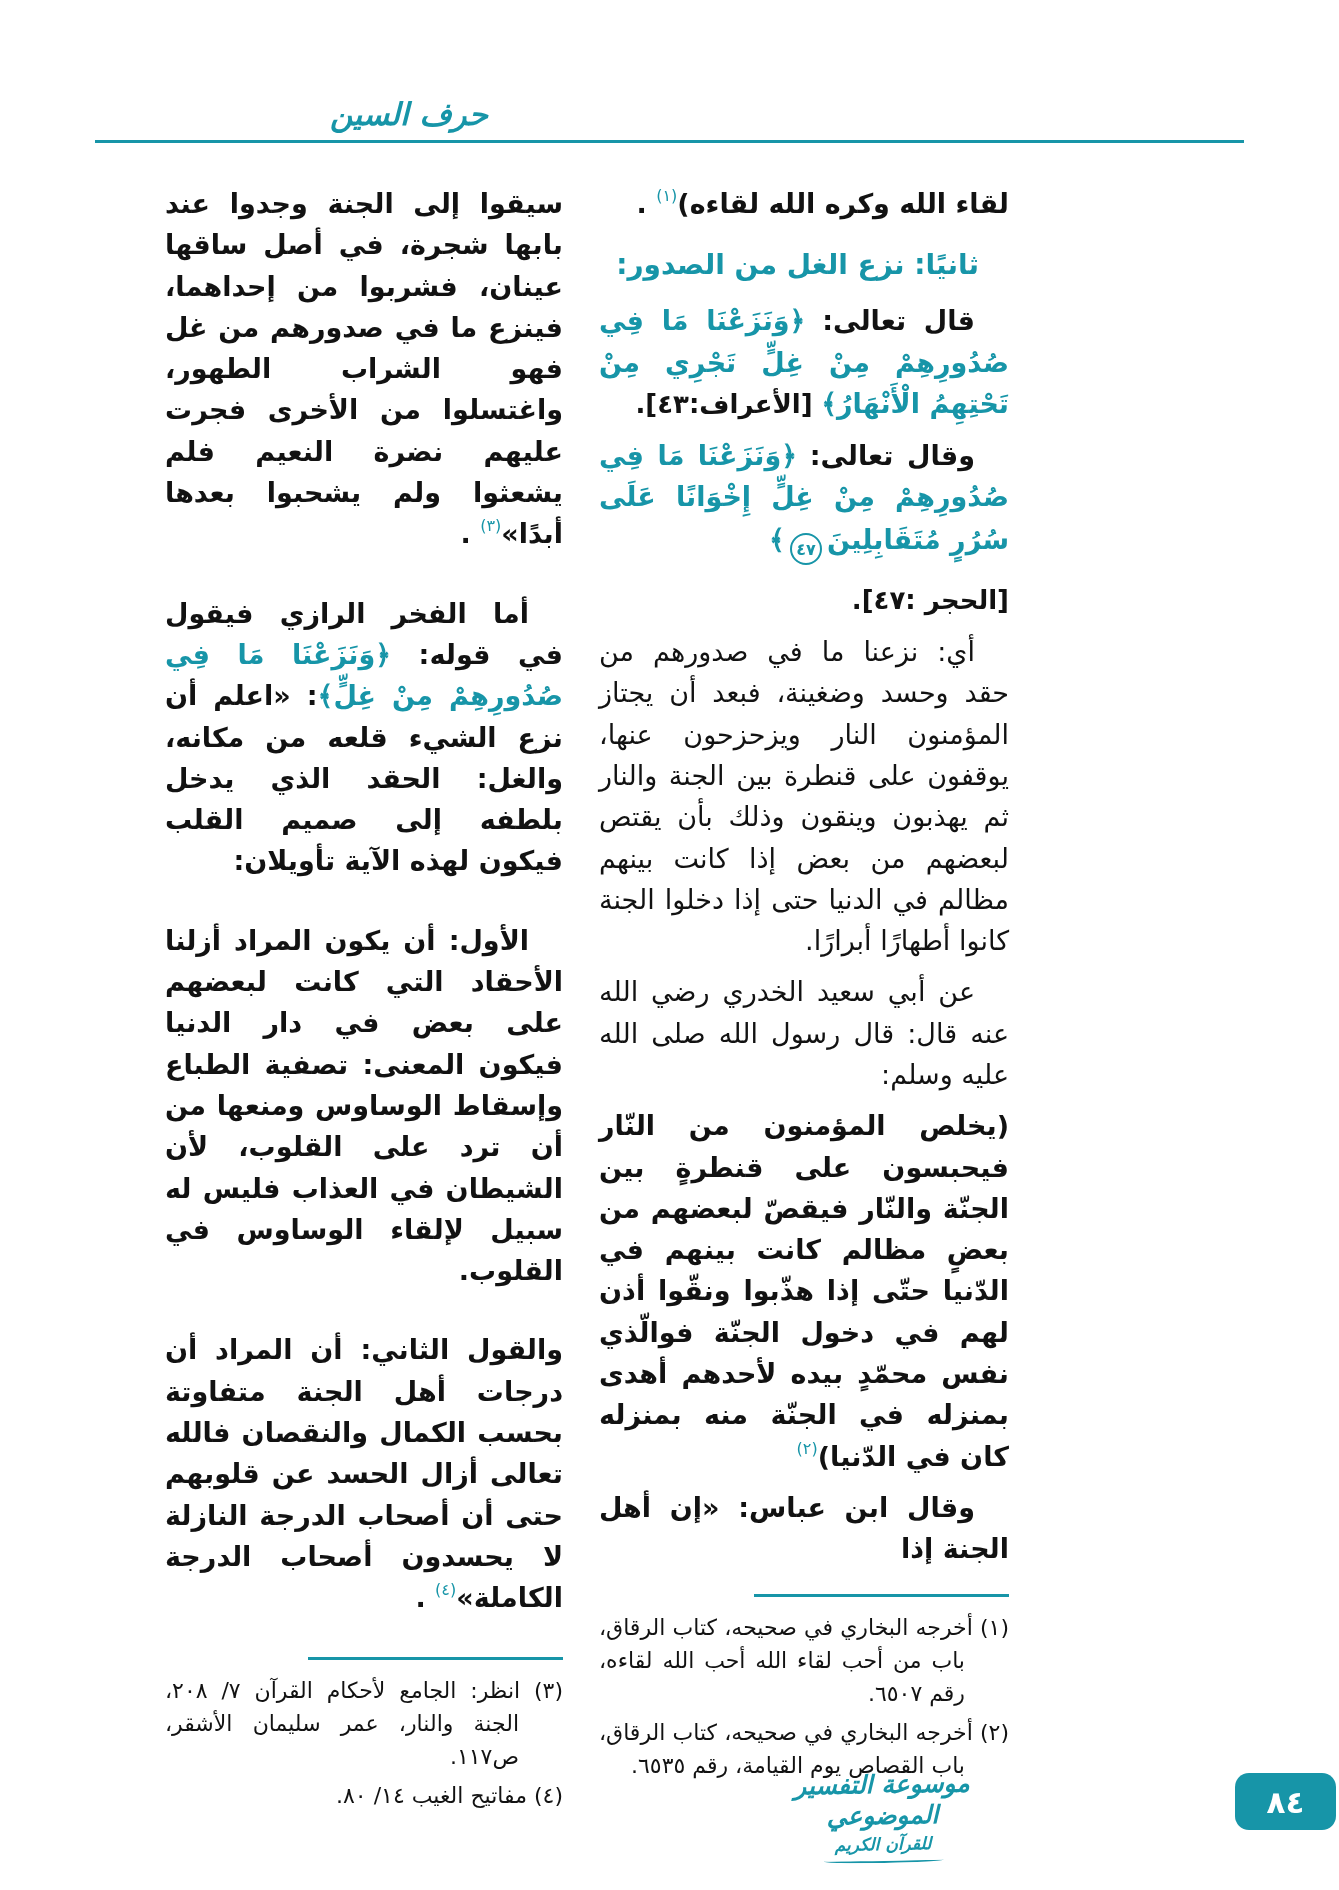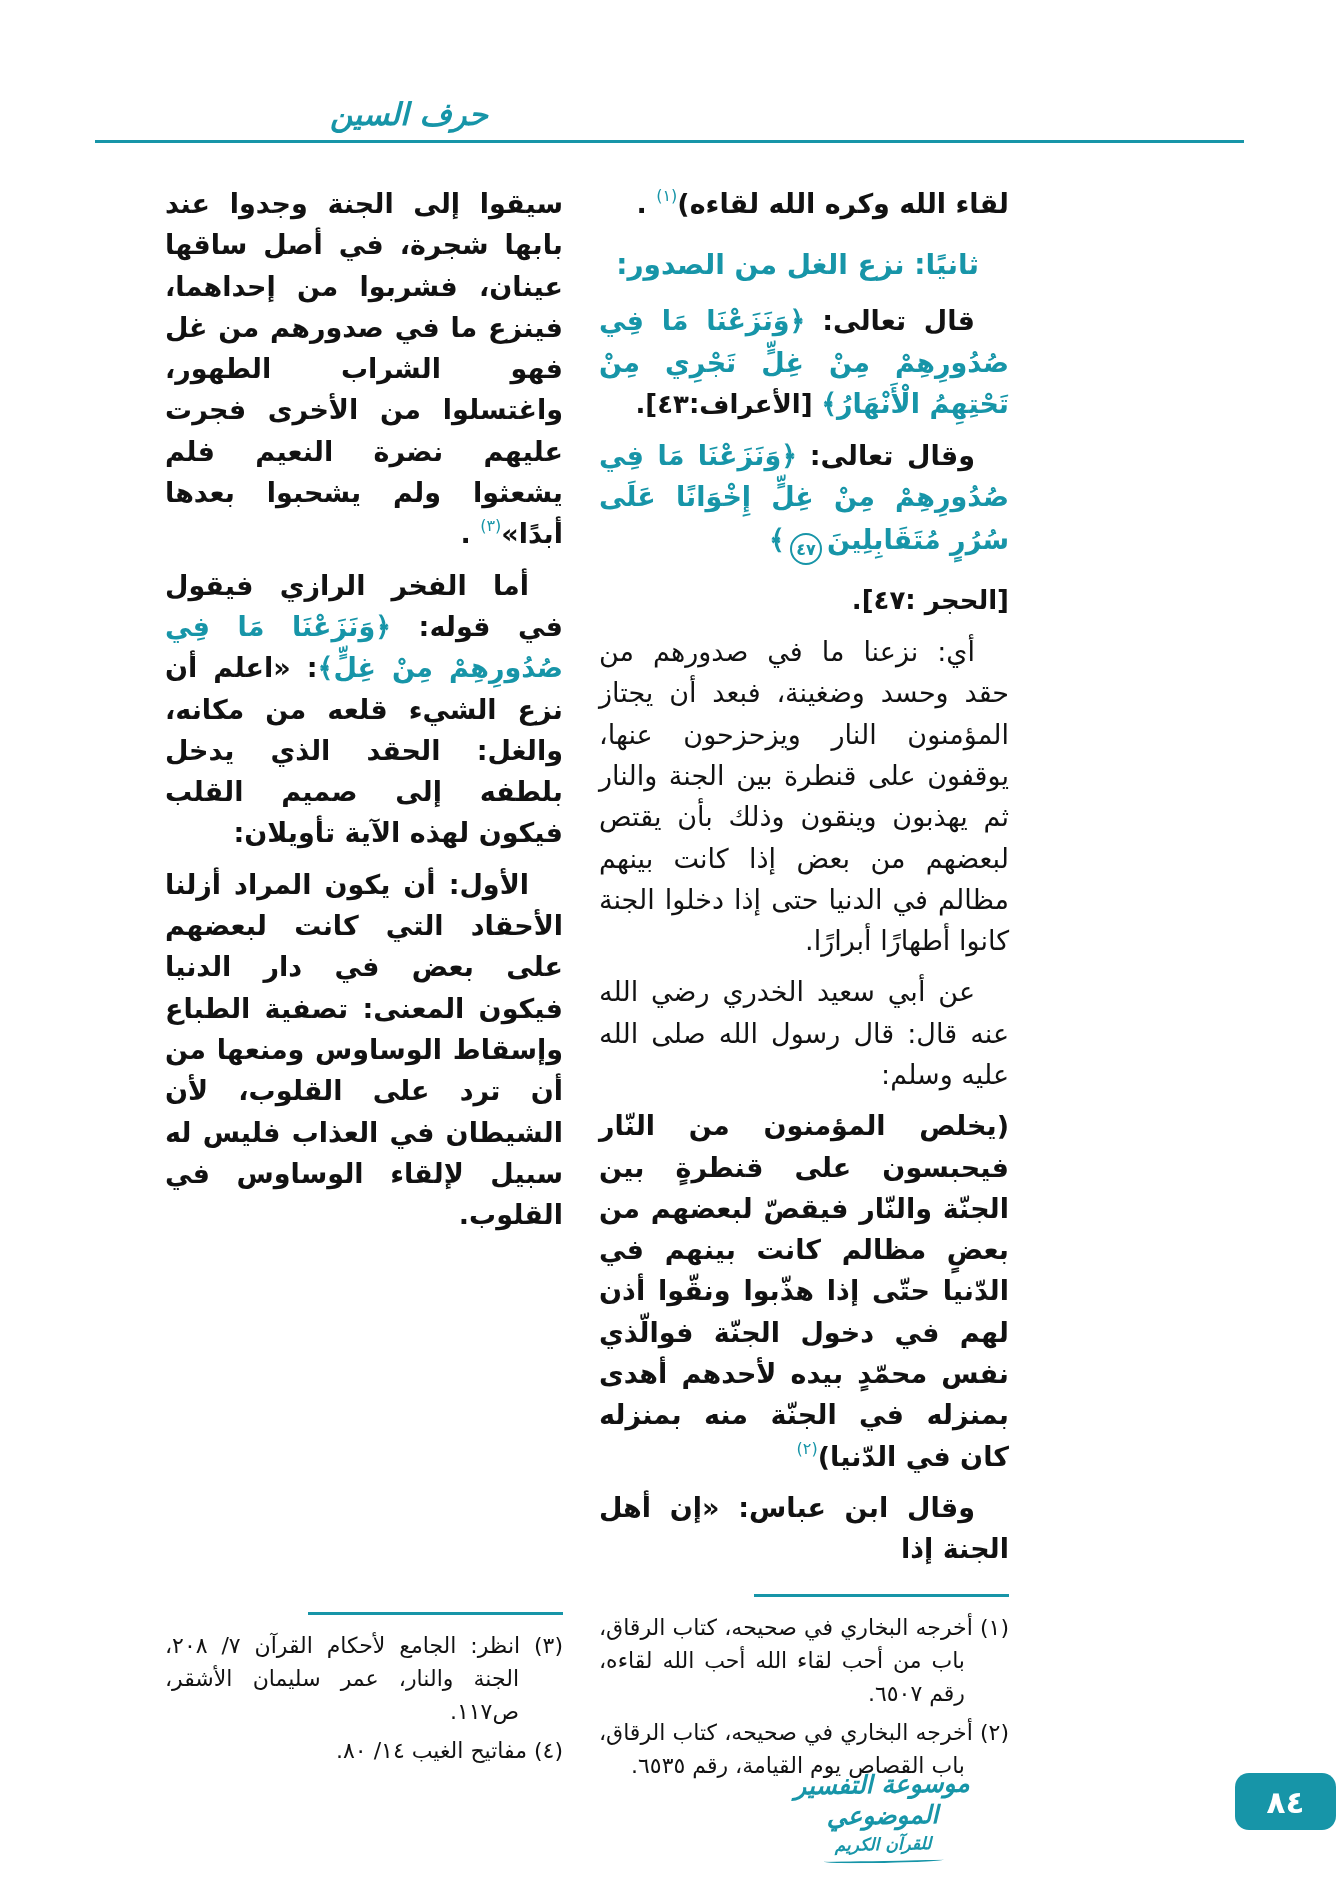--- a/index.html
+++ b/index.html
@@ -34,21 +34,21 @@
   }
   
   .columns {
     display: flex;
     gap: 36px;
     margin: 40px 330px 0 165px;
     height: 1590px;
   }
   .col { display: flex; flex-direction: column; }
   .col-right { flex: 0 0 410px; }
-  .col-left  { flex: 0 0 398px; }
+  .col-left  { flex: 0 0 398px; gap: 28px; }
   .para {
     font-size: 27px;
     line-height: 1.53;
     text-align: justify;
     margin-bottom: 10px;
   }
   .indent { text-indent: 34px; }
   .bold { font-weight: 700; }
   .regular { font-weight: 400; }
   .subheading {
@@ -194,20 +194,21 @@
     </section>
 
     <section class="col col-left">
 
       <p class="para bold"><span>سيقوا إلى الجنة وجدوا عند بابها شجرة، في أصل ساقها عينان، فشربوا من إحداهما، فينزع ما في صدورهم من غل فهو الشراب الطهور، واغتسلوا من الأخرى فجرت عليهم نضرة النعيم فلم يشعثوا ولم يشحبوا بعدها أبدًا»</span><sup class="fn-sup">(٣)</sup><span> .</span></p>
 
       <p class="para indent bold"><span>أما الفخر الرازي فيقول في قوله:</span> <span class="verse">﴿وَنَزَعْنَا مَا فِي صُدُورِهِمْ مِنْ غِلٍّ﴾</span><span>: «اعلم أن نزع الشيء قلعه من مكانه، والغل: الحقد الذي يدخل بلطفه إلى صميم القلب فيكون لهذه الآية تأويلان:</span></p>
 
       <p class="para indent bold"><span>الأول:</span><span> أن يكون المراد أزلنا الأحقاد التي كانت لبعضهم على بعض في دار الدنيا فيكون المعنى: تصفية الطباع وإسقاط الوساوس ومنعها من أن ترد على القلوب، لأن الشيطان في العذاب فليس له سبيل لإلقاء الوساوس في القلوب.</span></p>
 
+      <p class="para bold"><span>والقول الثاني:</span><span> أن المراد أن درجات أهل الجنة متفاوتة بحسب الكمال والنقصان فالله تعالى أزال الحسد عن قلوبهم حتى أن أصحاب الدرجة النازلة لا يحسدون أصحاب الدرجة الكاملة»</span><sup class="fn-sup">(٤)</sup><span> .</span></p>
 
       <div class="footnote-block push-bottom">
         <div class="fn-rule"></div>
         <div class="footnote"><span class="fn-num">(٣)</span> <span>انظر: الجامع لأحكام القرآن ٧/ ٢٠٨، الجنة والنار، عمر سليمان الأشقر، ص١١٧.</span></div>
         <div class="footnote"><span class="fn-num">(٤)</span> <span>مفاتيح الغيب ١٤/ ٨٠.</span></div>
       </div>
     </section>
 
   </div>
 

